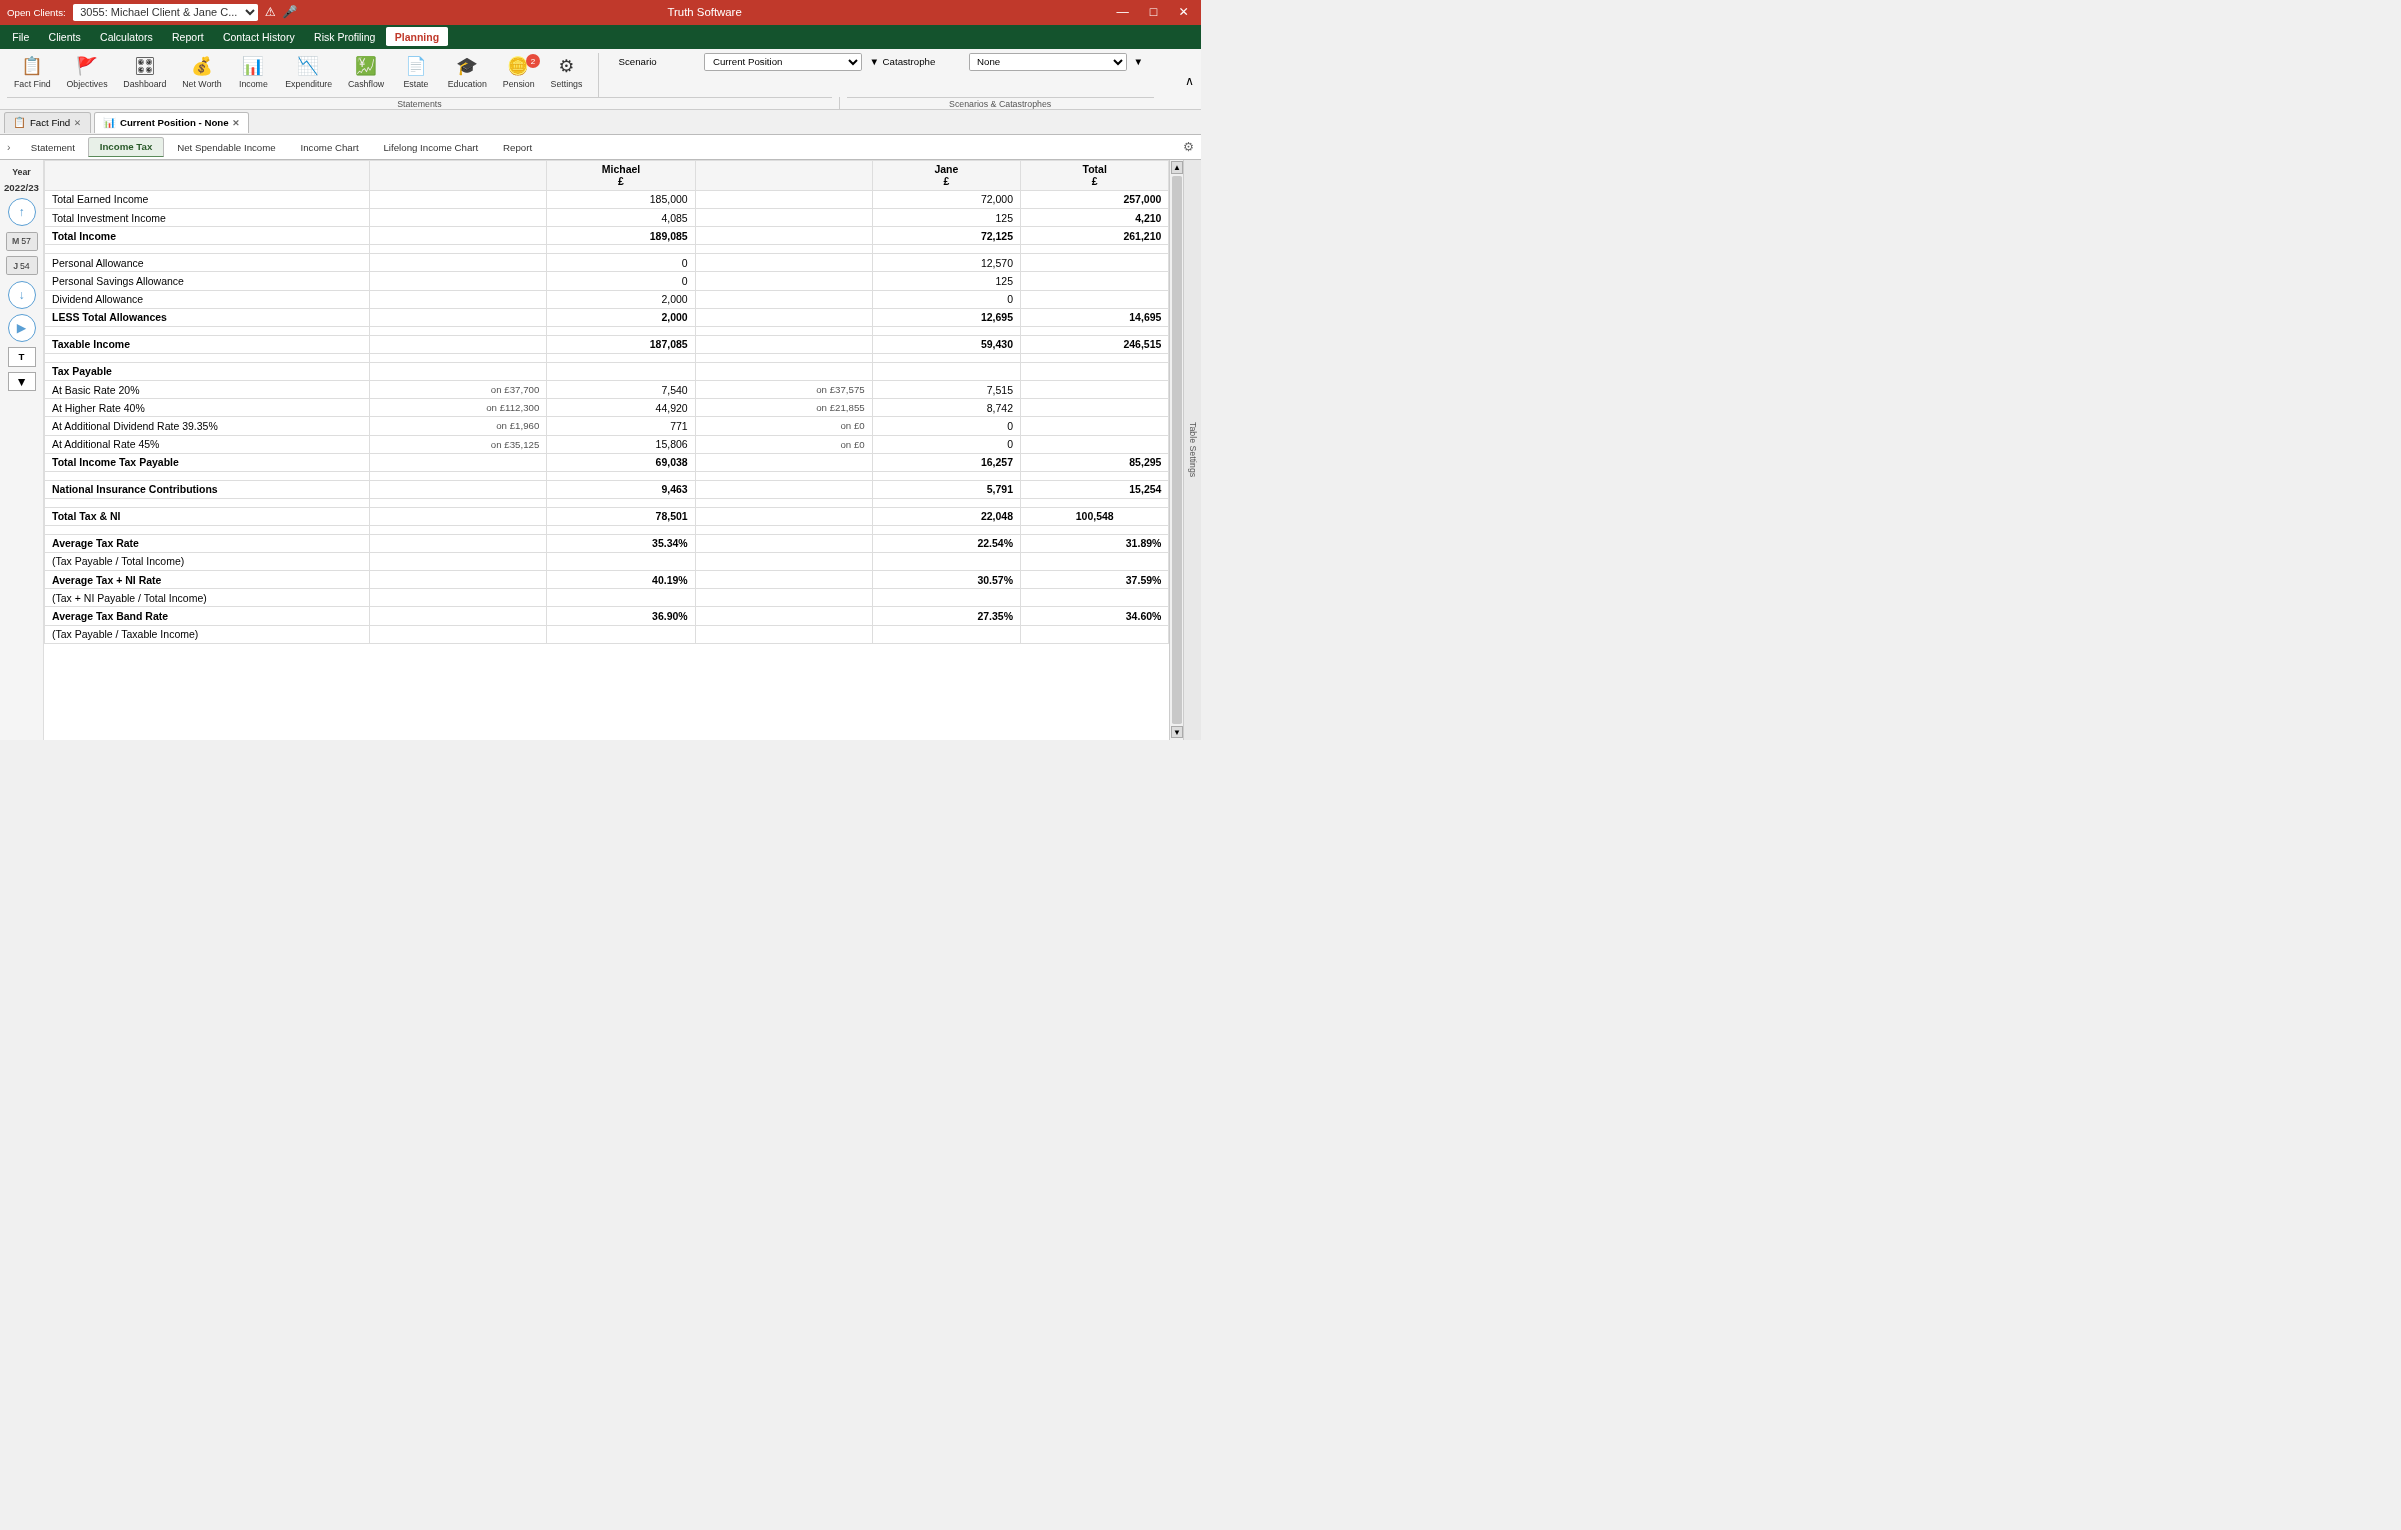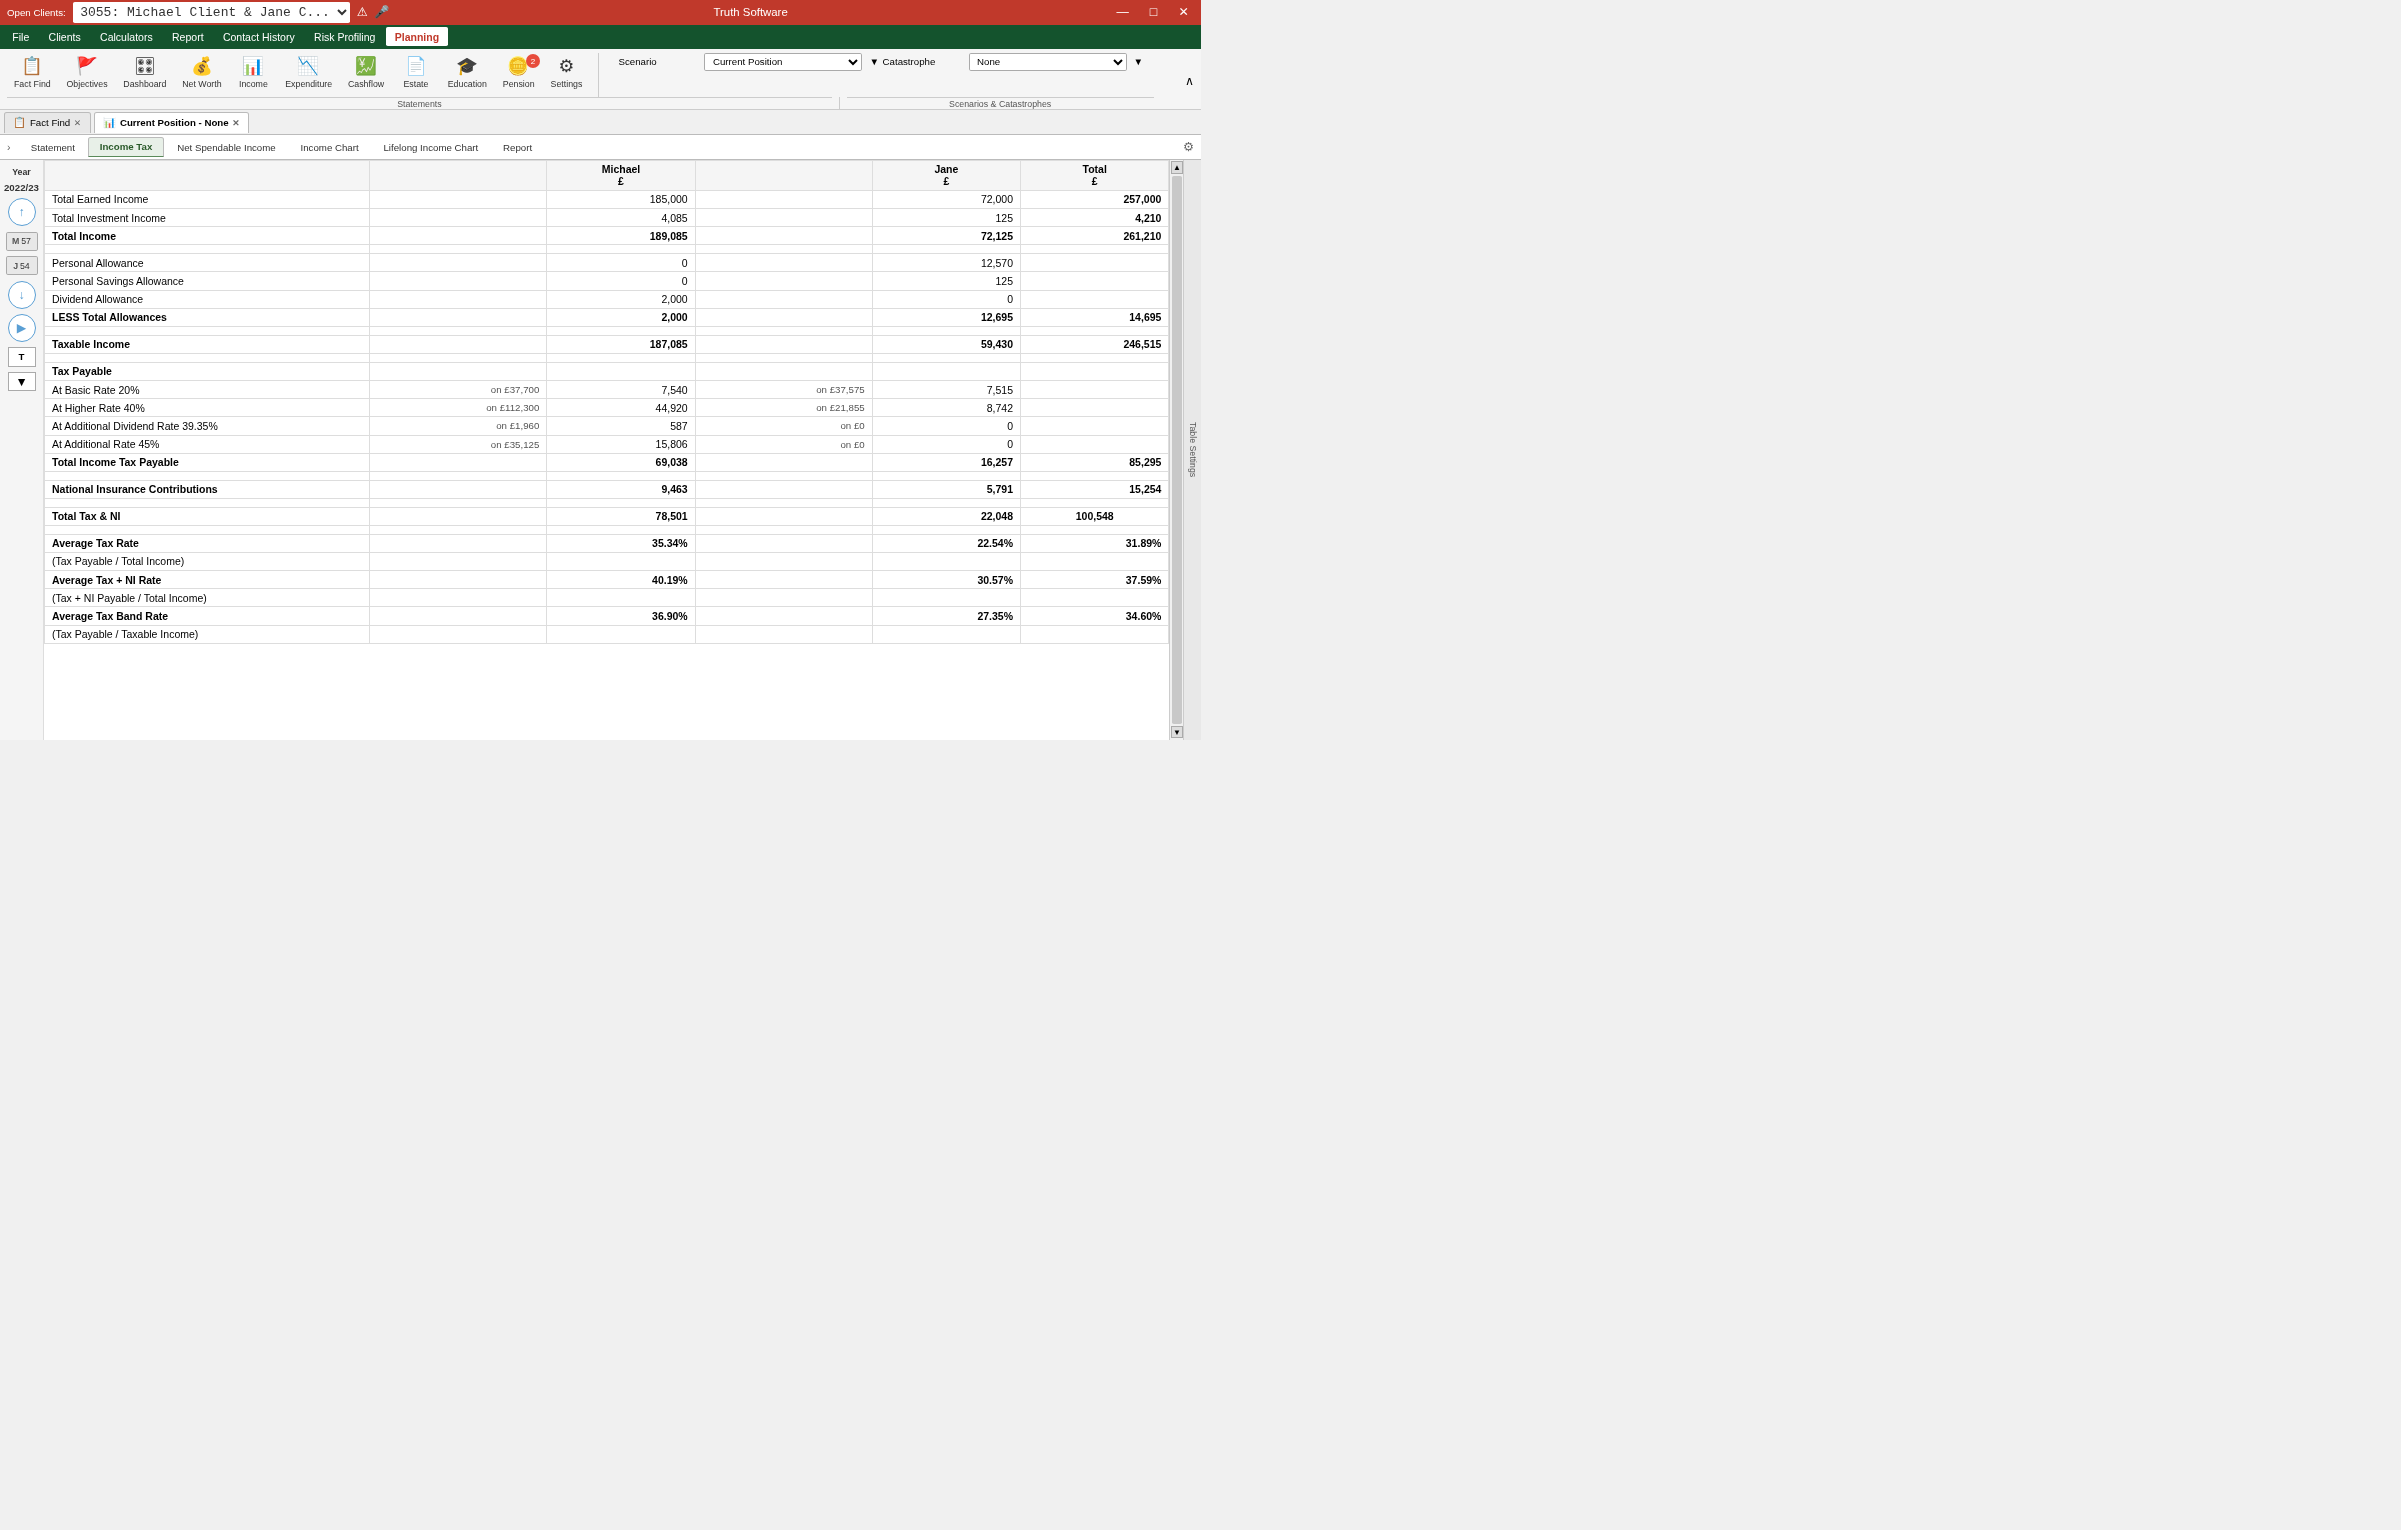--- a/index.html
+++ b/index.html
@@ -16,24 +16,23 @@
       justify-content: space-between;
     }
     .title-bar-left { display: flex; align-items: center; gap: 7px; font-size: 9.7px; }
     .title-bar-center { font-size: 11.4px; }
     .title-bar-right { display: flex; gap: 10.5px; font-size: 10.5px; }
     .client-dropdown {
       background: white;
       color: #333;
       border: none;
       padding: 1.8px 3.5px;
-      font-size: 13px;
+      font-size: 11px;
       border-radius: 1.8px;
       cursor: pointer;
-      font-family: Liberation Mono, monospace;
     }
     .title-btn { background: none; border: none; color: white; font-size: 12.3px; cursor: pointer; padding: 1.8px 5.3px; }
 
     
     .menu-bar {
       background: #14532d;
       display: flex;
       align-items: center;
       height: 24.6px;
       padding: 0 3.5px;
@@ -595,21 +594,21 @@
             <td class="col-label" style="text-align: left;">At Higher Rate 40%</td>
             <td class="col-note" style="text-align: right; color: rgb(85, 85, 85); font-size: 9.7px;">on £112,300</td>
             <td class="col-michael" style="text-align: right;">44,920</td>
             <td class="col-note2" style="text-align: right; color: rgb(85, 85, 85); font-size: 9.7px;">on £21,855</td>
             <td class="col-jane" style="text-align: right;">8,742</td>
             <td class="col-total" style="text-align: right;"></td>
           </tr>
           <tr>
             <td class="col-label" style="text-align: left;">At Additional Dividend Rate 39.35%</td>
             <td class="col-note" style="text-align: right; color: rgb(85, 85, 85); font-size: 9.7px;">on £1,960</td>
-            <td class="col-michael" style="text-align: right;">587</td>
+            <td class="col-michael" style="text-align: right;">771</td>
             <td class="col-note2" style="text-align: right; color: rgb(85, 85, 85); font-size: 9.7px;">on £0</td>
             <td class="col-jane" style="text-align: right;">0</td>
             <td class="col-total" style="text-align: right;"></td>
           </tr>
           <tr>
             <td class="col-label" style="text-align: left;">At Additional Rate 45%</td>
             <td class="col-note" style="text-align: right; color: rgb(85, 85, 85); font-size: 9.7px;">on £35,125</td>
             <td class="col-michael" style="text-align: right;">15,806</td>
             <td class="col-note2" style="text-align: right; color: rgb(85, 85, 85); font-size: 9.7px;">on £0</td>
             <td class="col-jane" style="text-align: right;">0</td>

